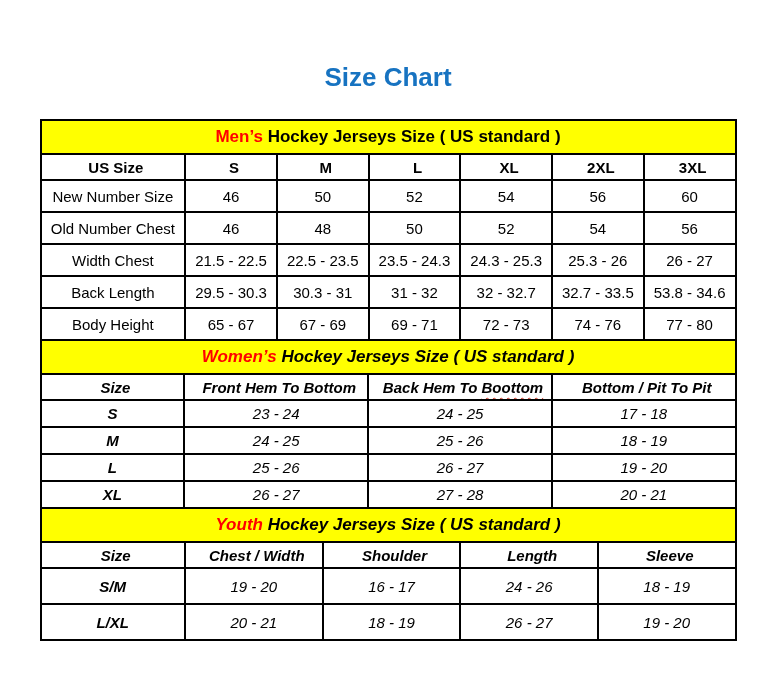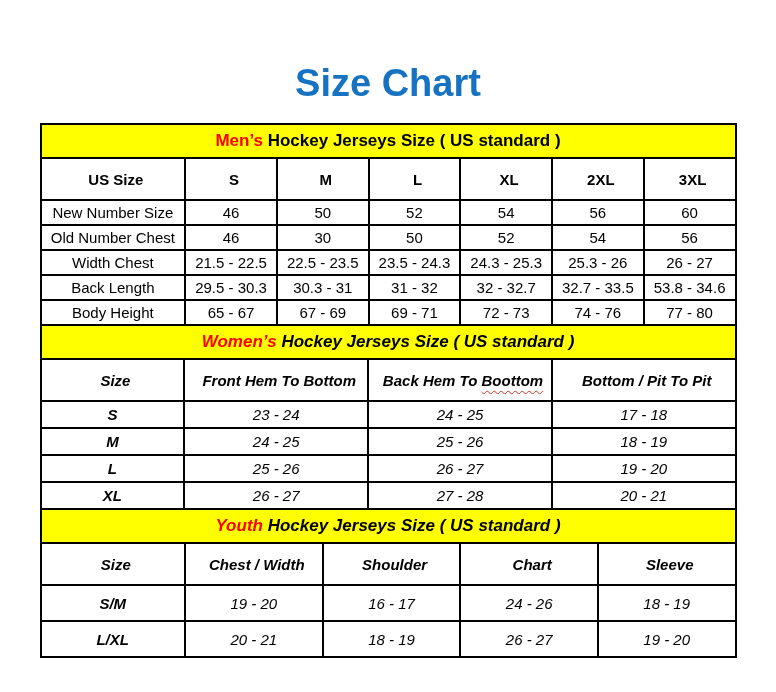--- a/index.html
+++ b/index.html
@@ -17,28 +17,28 @@
     background: #fff;
     overflow: hidden;
     font-family: "Liberation Sans", "DejaVu Sans", sans-serif;
     color: #000;
   }
   .title {
     margin: 0;
     padding-top: 62px;
     padding-bottom: 18px;
     text-align: center;
-    font-size: 38px;
+    font-size: 26px;
     font-weight: bold;
     color: var(--title-blue);
     letter-spacing: 0px;
   }
   .tables {
     width: 697px;
-    margin: 0 auto;
+    margin: 8px auto;
   }
   table.size-table {
     border-collapse: collapse;
     table-layout: fixed;
   }
   table.size-table + table.size-table { margin-top: -2px; font-style: italic; }
   .size-table td, .size-table th {
     border: 2px solid var(--border-black);
     text-align: center;
     vertical-align: middle;
@@ -50,25 +50,25 @@
   tr.band td {
     background: var(--band-yellow);
     font-weight: bold;
     font-size: 17px;
     height: 34px;
   }
   tr.band .kw { color: var(--keyword-red); }
   .size-table th {
     font-size: 15px;
     font-weight: bold;
-    height: 42px;
+    height: 26px;
     padding-left: 8px;
   }
   .size-table td.cell { font-size: 15px; font-weight: normal; }
-  table.mens   td.cell { height: 25px; }
+  table.mens   td.cell { height: 32px; }
   table.womens td.cell { height: 27px; }
   table.youth  td.cell { height: 36px; }
   table.womens td.row-label,
   table.youth  td.row-label { font-weight: bold; }
   .squiggle {
     text-decoration-line: underline;
     text-decoration-style: wavy;
     text-decoration-color: #CC3322;
     text-decoration-thickness: 1px;
     text-underline-offset: 4px;
@@ -108,21 +108,21 @@
             <td class="cell">46</td>
             <td class="cell">50</td>
             <td class="cell">52</td>
             <td class="cell">54</td>
             <td class="cell">56</td>
             <td class="cell">60</td>
           </tr>
           <tr>
             <td class="cell row-label">Old Number Chest</td>
             <td class="cell">46</td>
-            <td class="cell">30</td>
+            <td class="cell">48</td>
             <td class="cell">50</td>
             <td class="cell">52</td>
             <td class="cell">54</td>
             <td class="cell">56</td>
           </tr>
           <tr>
             <td class="cell row-label">Width Chest</td>
             <td class="cell">21.5 - 22.5</td>
             <td class="cell">22.5 - 23.5</td>
             <td class="cell">23.5 - 24.3</td>
@@ -202,21 +202,21 @@
           <col style="width: 138px;">
         </colgroup>
         <tbody>
           <tr class="band">
             <td colspan="5"><span class="kw">Youth</span><span> Hockey Jerseys Size ( US standard )</span></td>
           </tr>
           <tr>
             <th>Size</th>
             <th>Chest / Width</th>
             <th>Shoulder</th>
-            <th>Chart</th>
+            <th>Length</th>
             <th>Sleeve</th>
           </tr>
           <tr>
             <td class="cell row-label">S/M</td>
             <td class="cell">19 - 20</td>
             <td class="cell">16 - 17</td>
             <td class="cell">24 - 26</td>
             <td class="cell">18 - 19</td>
           </tr>
           <tr>

